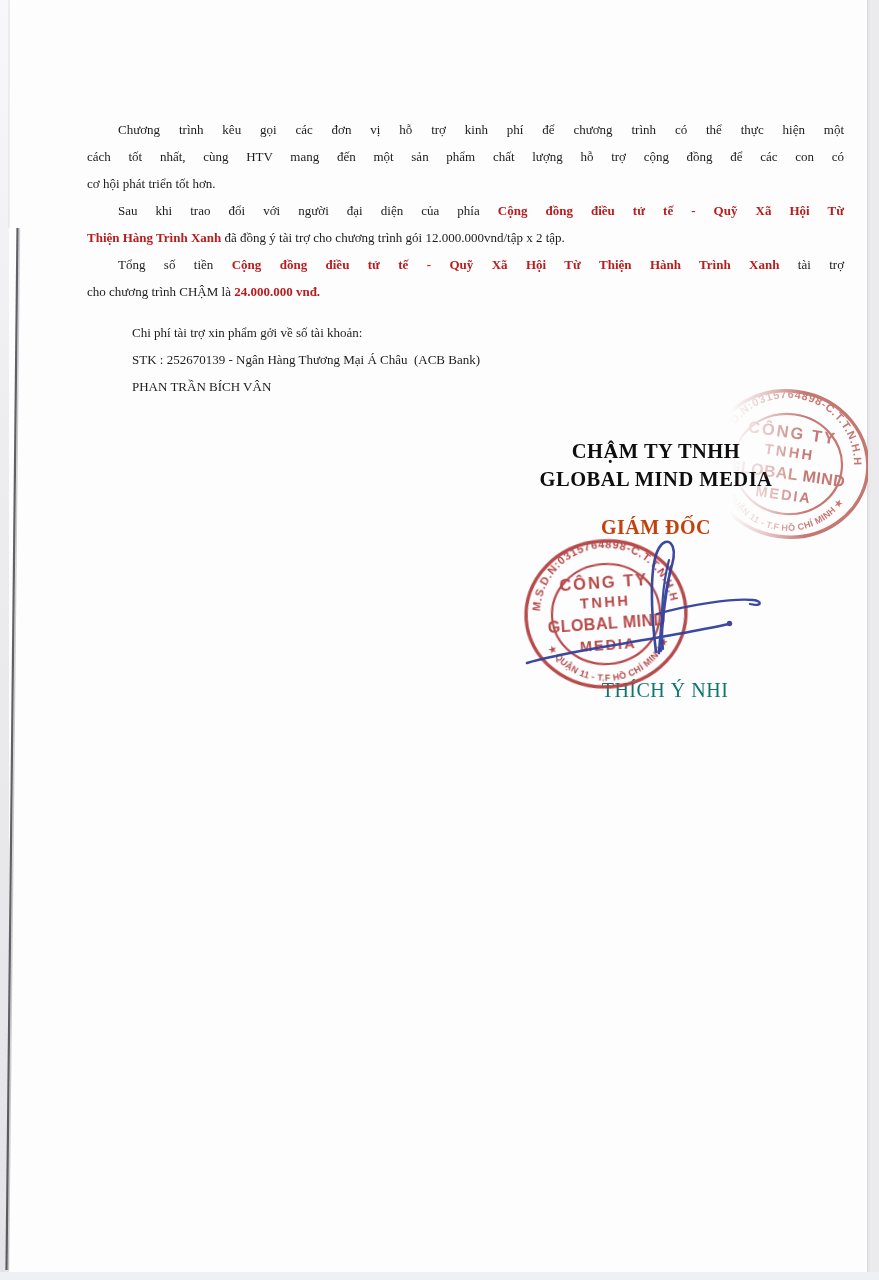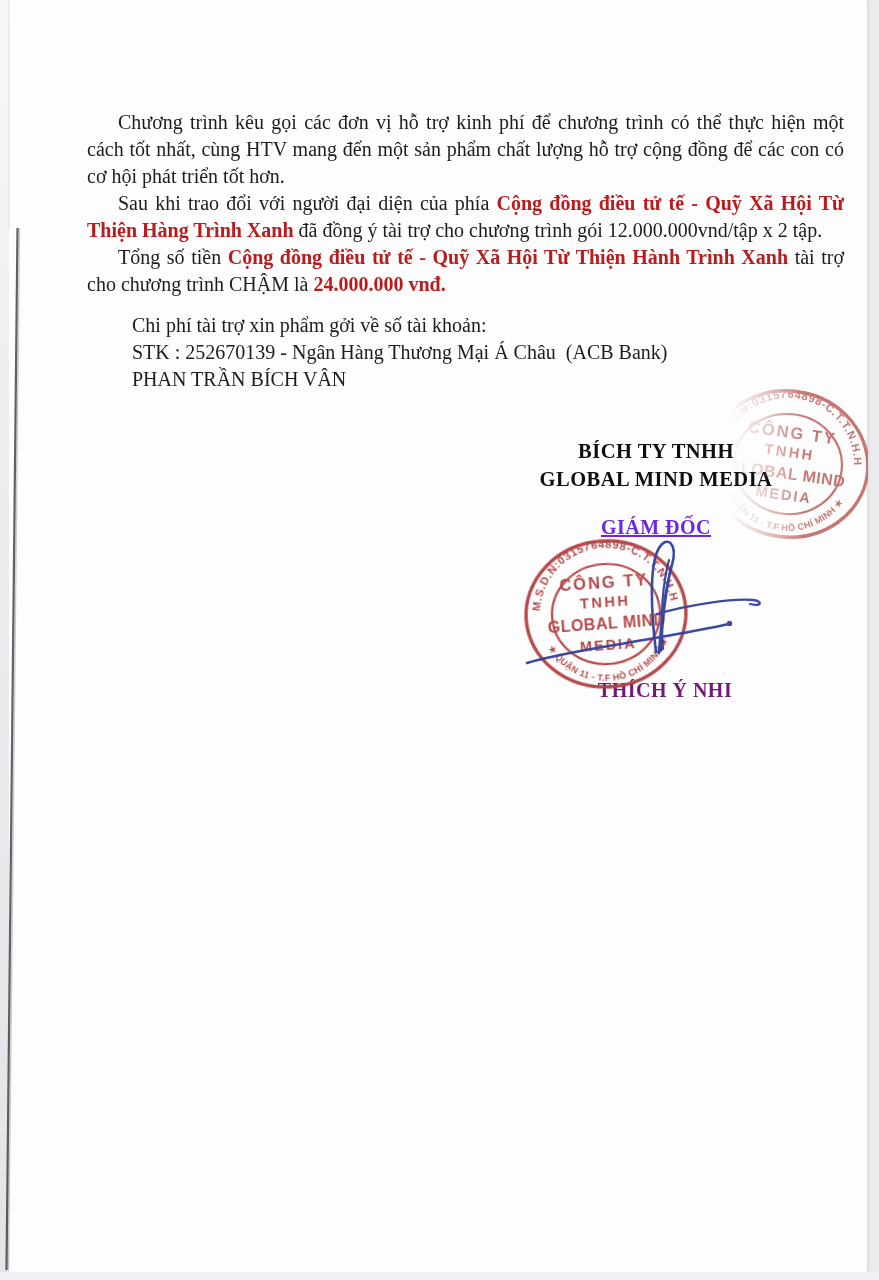--- a/index.html
+++ b/index.html
@@ -27,45 +27,45 @@
     background: linear-gradient(to bottom, #f8f8fa 0%, #ededf0 35%, #e4e4e8 100%);
   }
   .edge-bottom {
     position: absolute; left: 0; right: 0; bottom: 0; height: 8px;
     background: #eff0f3;
   }
   .edge-svg { position: absolute; left: 0; top: 0; z-index: 1; }
 
   
   .doc-body {
-    position: absolute; left: 87px; top: 109px; width: 757px;
-    font-size: 20px; line-height: 27px; color: var(--text-black, #1c1c1c);
+    position: absolute; left: 87px; top: 116px; width: 757px;
+    font-size: 13px; line-height: 27px; color: var(--text-black, #1c1c1c);
     z-index: 2;
   }
   .tl { min-height: 27px; }
   .jl { text-align: justify; text-align-last: justify; }
   .indent { text-indent: 31px; }
   .doc-body b { font-weight: bold; color: #b91c1c; }
   .acc { margin-top: 14px; padding-left: 45px; }
   .acc .tl { white-space: pre; }
 
   
   .company {
     position: absolute; left: 500px; top: 437px; width: 312px;
     text-align: center; font-weight: bold; color: #0e0e0e;
     font-size: 20.5px; line-height: 28px; letter-spacing: 0.5px;
     z-index: 2;
   }
   .company .role {
-    margin-top: 20px; font-size: 20px; letter-spacing: 0.5px; color: #6d28d9; text-decoration: underline;
+    margin-top: 20px; font-size: 20px; letter-spacing: 0.5px; color: #c2410c;
   }
   .signer {
     position: absolute; left: 520px; top: 679px; width: 290px;
-    text-align: center; font-weight: bold; font-size: 20px;
-    letter-spacing: 0.5px; color: #701a75;
+    text-align: center; font-weight: normal; font-size: 20px;
+    letter-spacing: 0.5px; color: #0f766e;
     z-index: 2;
   }
 
   
   .seal-svg { position: absolute; left: 0; top: 0; z-index: 3; pointer-events: none; }
   .stamp-red { color: var(--stamp-red, #b23d3d); filter: blur(0.25px); }
   .stamp-red.partial { color: var(--stamp-red-light, #b8564f); }
   .seal-svg text { fill: currentColor; text-anchor: middle; }
   .arcT { font: bold 11px "Liberation Sans", sans-serif; letter-spacing: 0.8px; }
   .arcB { font: bold 9px  "Liberation Sans", sans-serif; letter-spacing: 0.3px; }
@@ -104,21 +104,21 @@
     <div class="tl"><span>cho chương trình CHẬM là </span><b>24.000.000 vnđ.</b></div>
 
     <div class="acc">
       <div class="tl"><span>Chi phí tài trợ xin phẩm gởi về số tài khoản:</span></div>
       <div class="tl"><span>STK : 252670139 - Ngân Hàng Thương Mại Á Châu  (ACB Bank)</span></div>
       <div class="tl"><span>PHAN TRẦN BÍCH VÂN</span></div>
     </div>
   </div>
 
   <div class="company">
-    <div>BÍCH TY TNHH</div>
+    <div>CHẬM TY TNHH</div>
     <div>GLOBAL MIND MEDIA</div>
     <div class="role">GIÁM ĐỐC</div>
   </div>
 
   <div class="signer">THÍCH Ý NHI</div>
 
   <svg class="seal-svg" width="868" height="780" viewBox="0 0 868 780">
     <defs>
       <path id="arcTop" d="M 542.9 633.3 A 66 66 0 1 1 669.1 633.3" fill="none"></path>
       <path id="arcBot" d="M 542.3 634.7 A 67 67 0 0 0 669.7 634.7" fill="none"></path>

